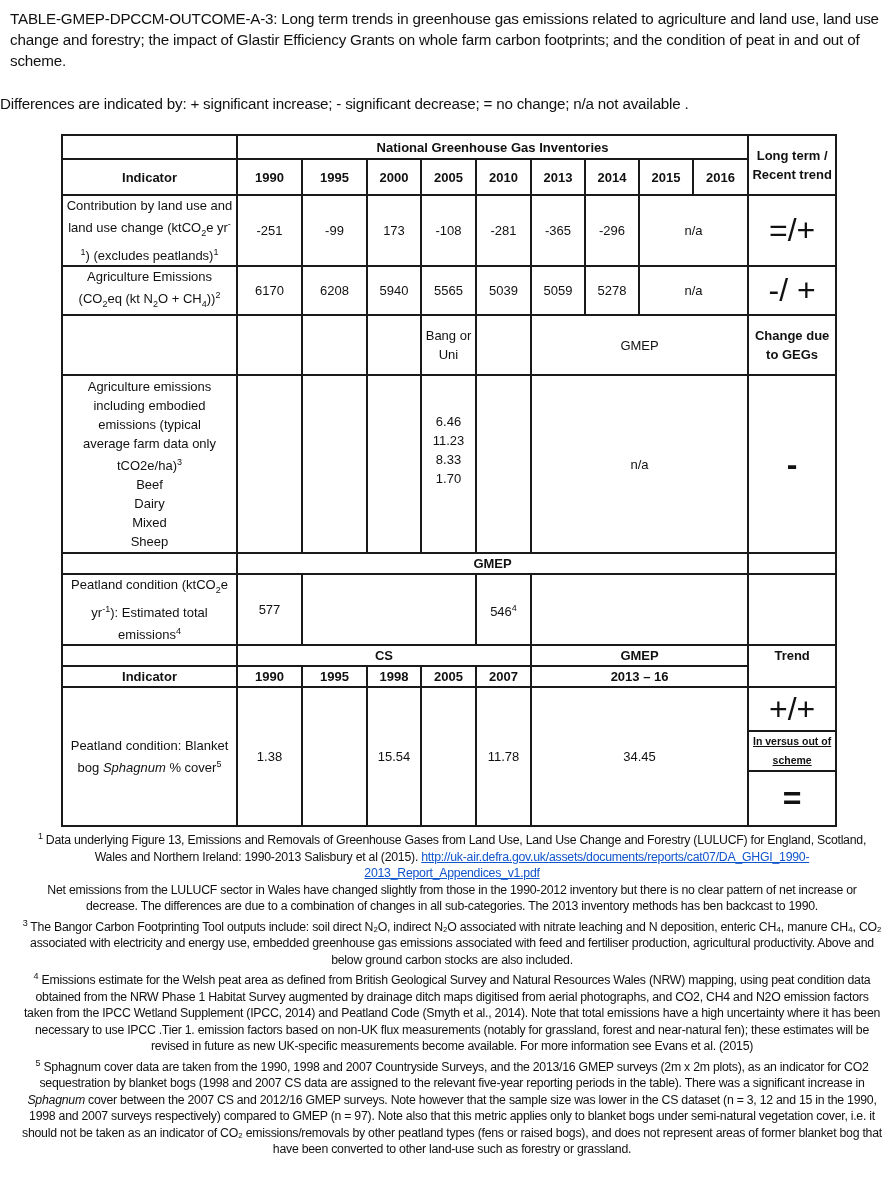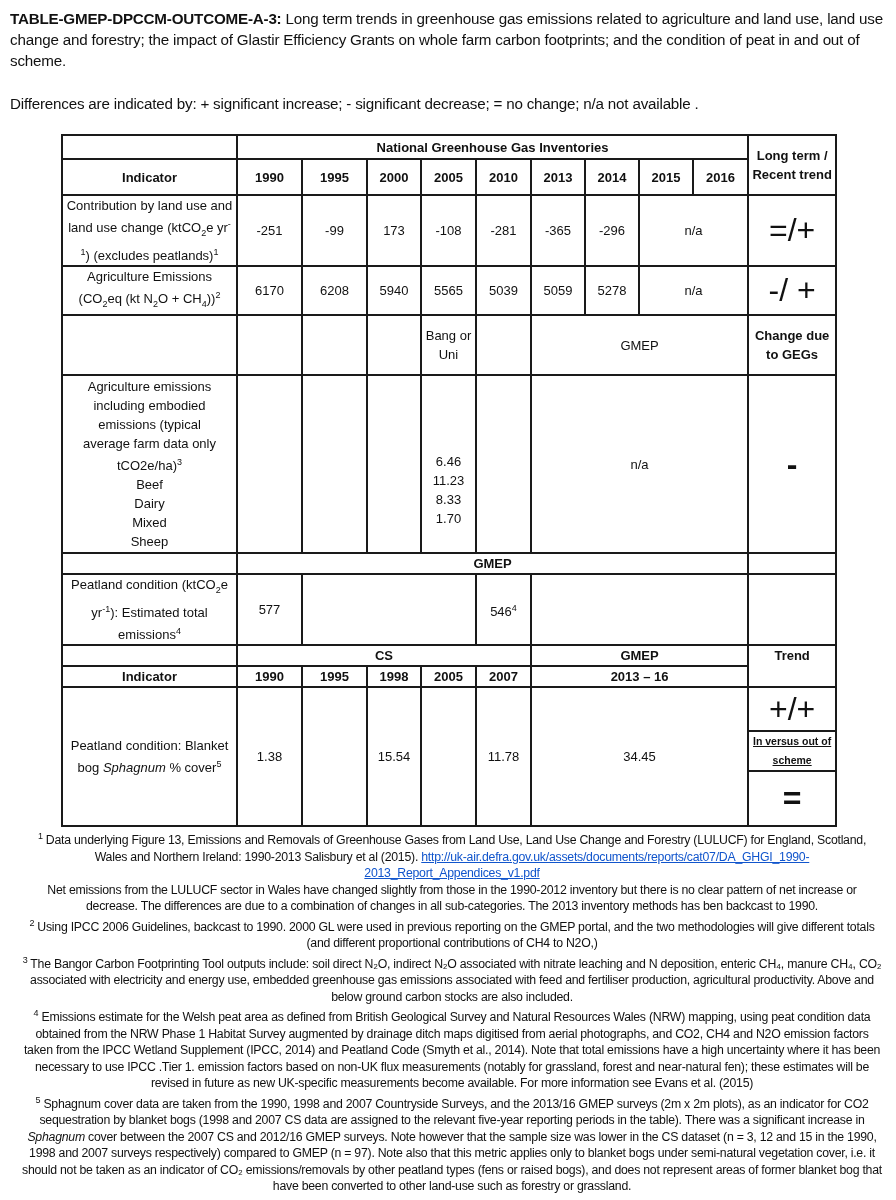--- a/index.html
+++ b/index.html
@@ -4,22 +4,22 @@
 <style>
   html, body { margin: 0; padding: 0; background: #ffffff; }
   body {
     width: 896px; height: 1200px; position: relative; overflow: hidden;
     font-family: "Liberation Sans", sans-serif; color: #111;
   }
   .intro {
     position: absolute; left: 10px; top: 8px; width: 876px;
     font-size: 15.2px; line-height: 21px; letter-spacing: -0.2px;
   }
-  .intro b { font-weight: bold; }
-  .diff { position: absolute; left: 10px; top: 95px; font-size: 15.2px; letter-spacing: -0.2px; }
+  .intro b { font-weight: normal; }
+  .diff { position: absolute; left: 0; top: 95px; font-size: 15.2px; letter-spacing: -0.2px; }
 
   table.main {
     position: absolute; left: 61px; top: 134px;
     border-collapse: collapse; table-layout: fixed;
     width: 774px; font-size: 13px;
   }
   table.main td {
     border: 2px solid #1a1a1a; text-align: center; vertical-align: middle;
     padding: 0 2px; line-height: 19px; background: #fff;
   }
@@ -125,21 +125,21 @@
       <div>average farm data only</div>
       <div><span>tCO2e/ha)</span><span class="sup">3</span></div>
       <div>Beef</div>
       <div>Dairy</div>
       <div>Mixed</div>
       <div>Sheep</div>
     </td>
     <td class="grey"></td>
     <td class="grey"></td>
     <td class="grey"></td>
-    <td class="grey" style="vertical-align:top; padding-top:76px;">
+    <td class="grey" style="vertical-align:top; padding-top:36px;">
       <div>6.46</div>
       <div>11.23</div>
       <div>8.33</div>
       <div>1.70</div>
     </td>
     <td class="grey"></td>
     <td colspan="4">n/a</td>
     <td class="big" style="font-weight:bold;">-</td>
   </tr>
 
@@ -189,17 +189,16 @@
   </tr>
   <tr style="height:55px">
     <td class="big" style="font-weight:bold;">=</td>
   </tr>
 </tbody>
   </table>
 
 <div class="notes">
   <p><span class="sup">1</span><span> Data underlying Figure 13, Emissions and Removals of Greenhouse Gases from Land Use, Land Use Change and Forestry (LULUCF) for England, Scotland, Wales and Northern Ireland: 1990-2013 Salisbury et al (2015). </span><a>http://uk-air.defra.gov.uk/assets/documents/reports/cat07/DA_GHGI_1990-2013_Report_Appendices_v1.pdf</a></p>
   <p>Net emissions from the LULUCF sector in Wales have changed slightly from those in the 1990-2012 inventory but there is no clear pattern of net increase or decrease. The differences are due to a combination of changes in all sub-categories. The 2013 inventory methods has ben backcast to 1990.</p>
-  <p><span class="sup">2</span><span> Using IPCC 2006 Guidelines, backcast to 1990. 2000 GL were used in previous reporting on the GMEP portal, and the two methodologies will give different totals (and different proportional contributions of CH4 to N2O,)</span></p>
   <p><span class="sup">3</span><span> The Bangor Carbon Footprinting Tool outputs include: soil direct N₂O, indirect N₂O associated with nitrate leaching and N deposition, enteric CH₄, manure CH₄, CO₂ associated with electricity and energy use, embedded greenhouse gas emissions associated with feed and fertiliser production, agricultural productivity. Above and below ground carbon stocks are also included.</span></p>
   <p><span class="sup">4</span><span> Emissions estimate for the Welsh peat area as defined from British Geological Survey and Natural Resources Wales (NRW) mapping, using peat condition data obtained from the NRW Phase 1 Habitat Survey augmented by drainage ditch maps digitised from aerial photographs, and CO2, CH4 and N2O emission factors taken from the IPCC Wetland Supplement (IPCC, 2014) and Peatland Code (Smyth et al., 2014). Note that total emissions have a high uncertainty where it has been necessary to use IPCC .Tier 1. emission factors based on non-UK flux measurements (notably for grassland, forest and near-natural fen); these estimates will be revised in future as new UK-specific measurements become available. For more information see Evans et al. (2015)</span></p>
   <p><span class="sup">5</span><span> Sphagnum cover data are taken from the 1990, 1998 and 2007 Countryside Surveys, and the 2013/16 GMEP surveys (2m x 2m plots), as an indicator for CO2 sequestration by blanket bogs (1998 and 2007 CS data are assigned to the relevant five-year reporting periods in the table). There was a significant increase in </span><i>Sphagnum</i><span> cover between the 2007 CS and 2012/16 GMEP surveys. Note however that the sample size was lower in the CS dataset (n = 3, 12 and 15 in the 1990, 1998 and 2007 surveys respectively) compared to GMEP (n = 97). Note also that this metric applies only to blanket bogs under semi-natural vegetation cover, i.e. it should not be taken as an indicator of CO₂ emissions/removals by other peatland types (fens or raised bogs), and does not represent areas of former blanket bog that have been converted to other land-use such as forestry or grassland.</span></p>
 </div>
 
 </body></html>

